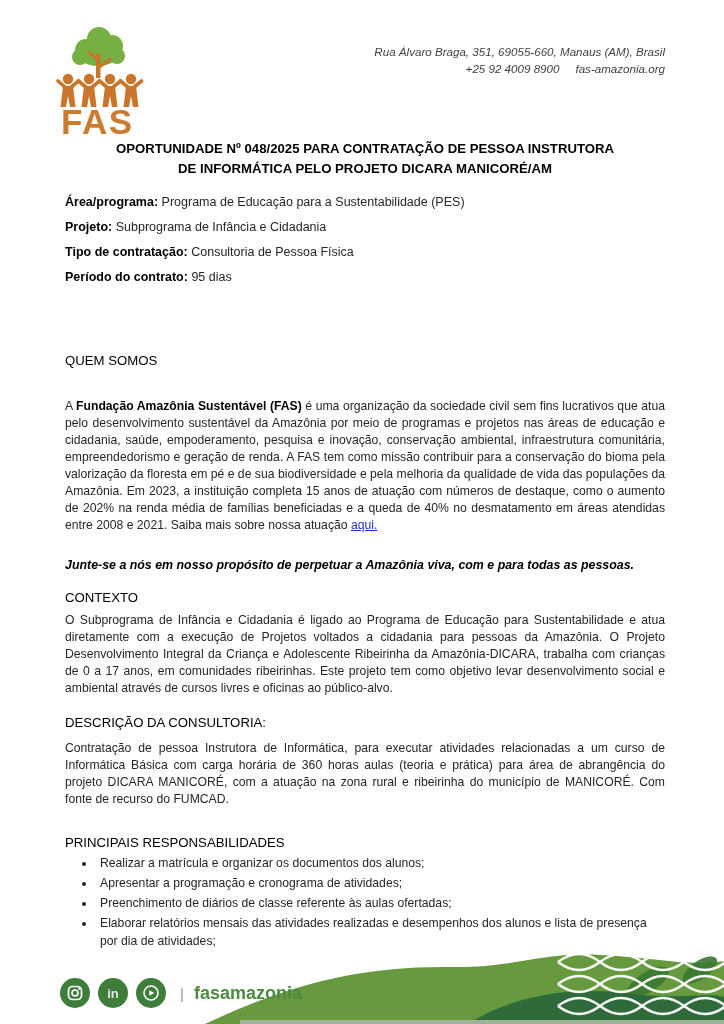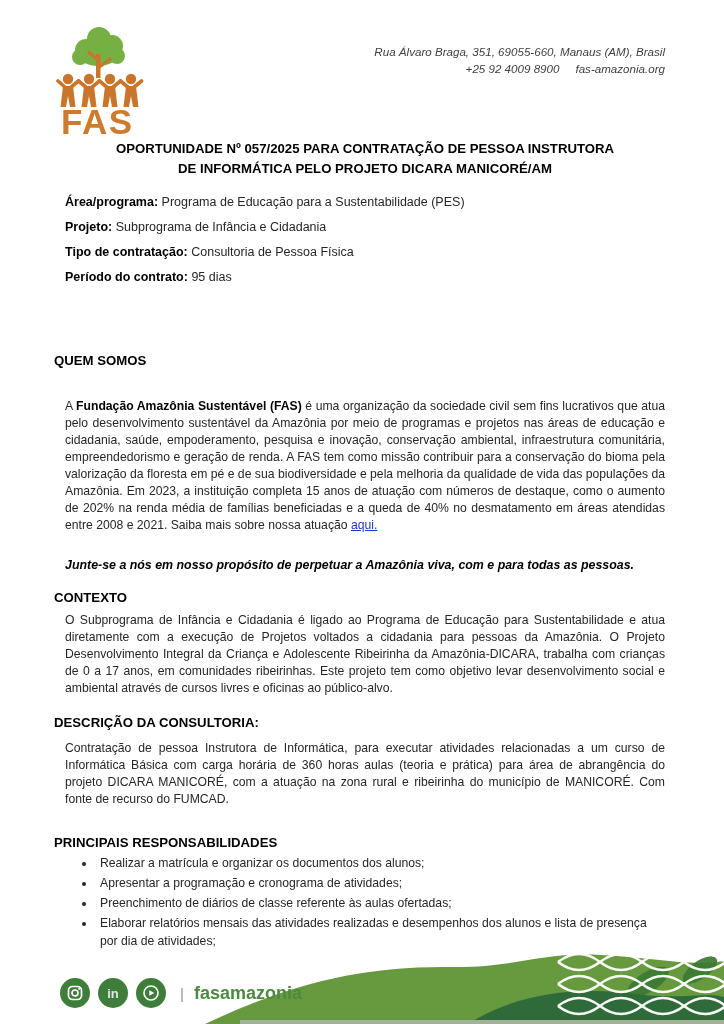--- a/index.html
+++ b/index.html
@@ -26,22 +26,22 @@
     position: absolute; left: 65px; right: 59px; top: 139px;
     text-align: center; font-weight: 700; font-size: 13.2px; line-height: 20px;
     color: #000;
   }
   
   .details { position: absolute; left: 65px; right: 59px; top: 196px; font-size: 12.5px; }
   .details .row { margin-bottom: 11.5px; line-height: 13.5px; }
   .details .lbl { font-weight: 700; color: #000; }
   
   .sec-h {
-    position: absolute; left: 54px; right: 59px;
-    font-weight: 700; font-size: 13.2px; color: #000;
+    position: absolute; left: 65px; right: 59px;
+    font-weight: 400; font-size: 13.2px; color: #000;
   }
   .para {
     position: absolute; left: 65px; right: 59px;
     font-size: 12.2px; line-height: 17px; text-align: justify;
   }
   .para b { color: #000; }
   .link { color: #2431c8; text-decoration: underline; cursor: pointer; }
   .slogan {
     position: absolute; left: 65px; right: 59px; top: 558px;
     font-size: 12.4px; font-weight: 700; font-style: italic; color: #000;
@@ -118,21 +118,21 @@
   </div>
 
   <div class="contact">
     <div class="it">Rua Álvaro Braga, 351, 69055-660, Manaus (AM), Brasil</div>
     <div class="it">
       <span>+25 92 4009 8900</span><span class="site">fas-amazonia.org</span>
     </div>
   </div>
 
   <div class="doc-title">
-    <div>OPORTUNIDADE Nº 057/2025 PARA CONTRATAÇÃO DE PESSOA INSTRUTORA</div>
+    <div>OPORTUNIDADE Nº 048/2025 PARA CONTRATAÇÃO DE PESSOA INSTRUTORA</div>
     <div>DE INFORMÁTICA PELO PROJETO DICARA MANICORÉ/AM</div>
   </div>
 
   <div class="details">
     <div class="row">
       <span class="lbl">Área/programa:</span>
       <span>Programa de Educação para a Sustentabilidade (PES)</span>
     </div>
     <div class="row">
       <span class="lbl">Projeto:</span>

